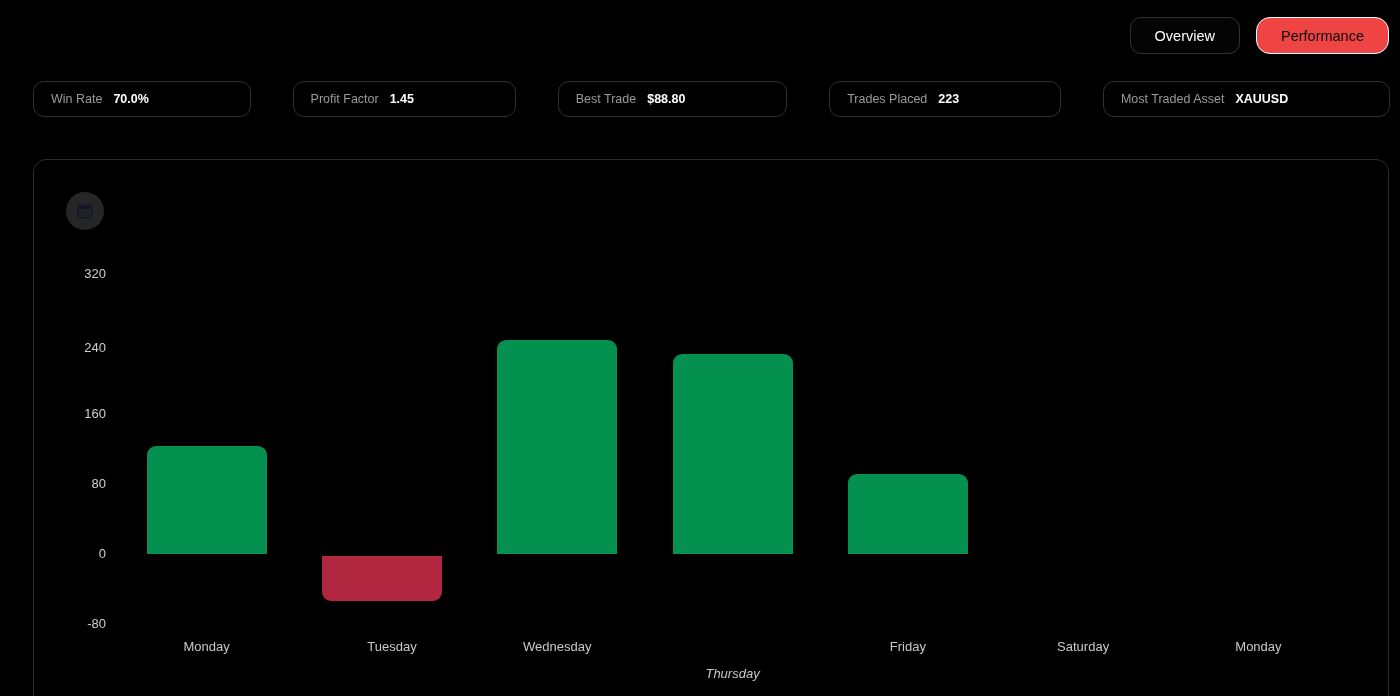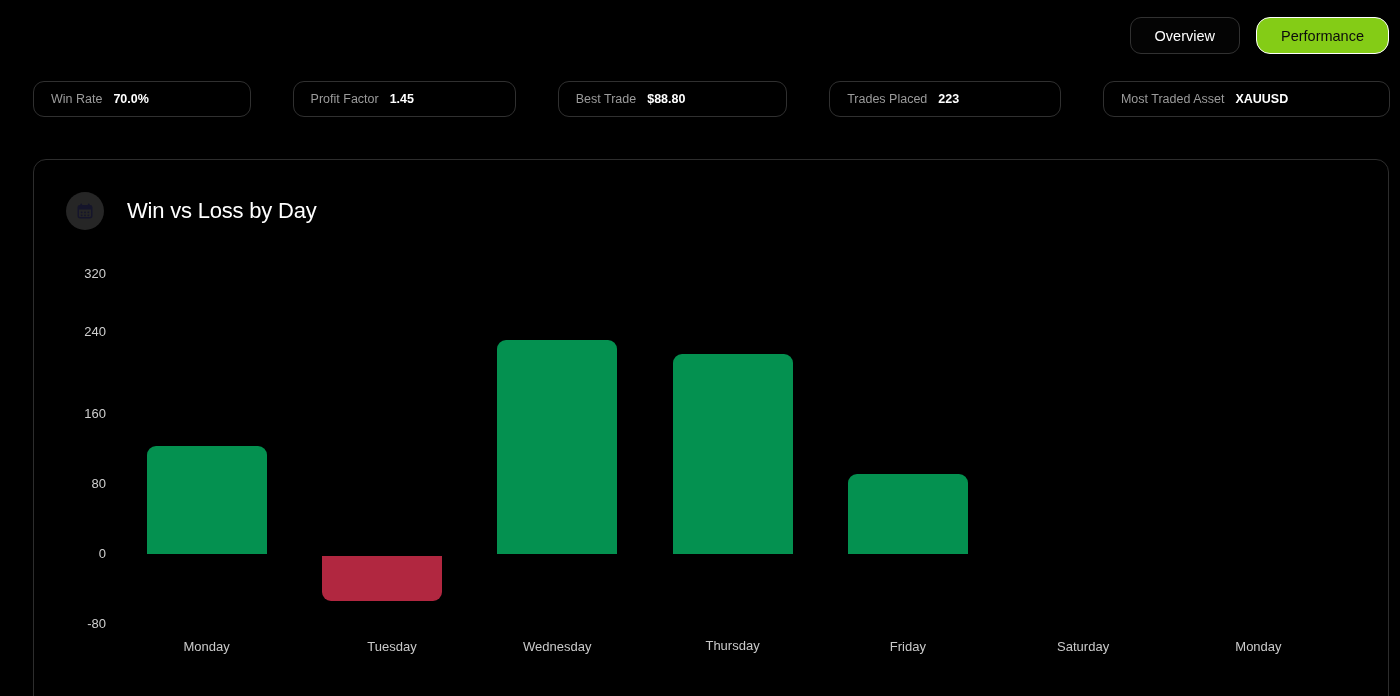--- a/index.html
+++ b/index.html
@@ -32,21 +32,21 @@
     justify-content: center;
     cursor: pointer;
     white-space: nowrap;
   }
   .tab-btn.inactive {
     background: #040404;
     border: 1px solid #313131;
     color: #ffffff;
   }
   .tab-btn.active {
-    background: #84cc16;
+    background: #ef4444;
     border: 1px solid #ffffff;
     color: #0c0c0c;
     border-radius: 14px;
   }
 
   
   .stats-row {
     position: absolute;
     top: 81px;
     left: 33px;
@@ -165,36 +165,35 @@
   </div>
 </div>
 
 <div class="chart-panel">
   <div class="panel-header">
     <div class="icon-circle">
       <svg width="18" height="18" viewBox="0 0 24 24" fill="#15152b" aria-hidden="true">
         <path d="M7 2a1.2 1.2 0 0 1 1.2 1.2V4h7.6v-.8a1.2 1.2 0 1 1 2.4 0V4h.6A3.2 3.2 0 0 1 22 7.2v11.6A3.2 3.2 0 0 1 18.8 22H5.2A3.2 3.2 0 0 1 2 18.8V7.2A3.2 3.2 0 0 1 5.2 4h.6v-.8A1.2 1.2 0 0 1 7 2zm13 8H4v8.8c0 .66.54 1.2 1.2 1.2h13.6c.66 0 1.2-.54 1.2-1.2V10zM7.5 16.5a1.25 1.25 0 1 1 0 2.5 1.25 1.25 0 0 1 0-2.5zm4.5 0a1.25 1.25 0 1 1 0 2.5 1.25 1.25 0 0 1 0-2.5zm4.5 0a1.25 1.25 0 1 1 0 2.5 1.25 1.25 0 0 1 0-2.5zm-9-4a1.25 1.25 0 1 1 0 2.5 1.25 1.25 0 0 1 0-2.5zm4.5 0a1.25 1.25 0 1 1 0 2.5 1.25 1.25 0 0 1 0-2.5zm4.5 0a1.25 1.25 0 1 1 0 2.5 1.25 1.25 0 0 1 0-2.5z"></path>
       </svg>
     </div>
-    <div class="panel-title">Win vs Loss by Day</div>
   </div>
 
   <div class="chart-area" id="chart">
       <div class="y-tick" style="top: 106px;">320</div>
-      <div class="y-tick" style="top: 164px;">240</div>
+      <div class="y-tick" style="top: 180px;">240</div>
       <div class="y-tick" style="top: 246px;">160</div>
       <div class="y-tick" style="top: 316px;">80</div>
       <div class="y-tick" style="top: 386px;">0</div>
       <div class="y-tick" style="top: 456px;">-80</div>
       <div class="bar pos" title="Monday: 123" style="left: 112.65px; width: 120px; height: 107.625px; top: 286.375px; background: rgb(4, 145, 80);"></div>
       <div class="x-label" style="left: 92.65px; top: 479px;">Monday</div>
       <div class="bar neg" title="Tuesday: -51" style="left: 287.95px; width: 120px; height: 44.625px; top: 396px; background: rgb(177, 39, 64);"></div>
       <div class="x-label" style="left: 278px; top: 479px;">Tuesday</div>
       <div class="bar pos" title="Wednesday: 245" style="left: 463.25px; width: 120px; height: 214.375px; top: 179.625px; background: rgb(4, 145, 80);"></div>
       <div class="x-label" style="left: 443.25px; top: 479px;">Wednesday</div>
       <div class="bar pos" title="Thursday: 229" style="left: 638.55px; width: 120px; height: 200.375px; top: 193.625px; background: rgb(4, 145, 80);"></div>
-      <div class="x-label" style="left: 618.55px; top: 478px;">Thursday</div>
+      <div class="x-label" style="left: 618.55px; top: 506px; font-style: italic;">Thursday</div>
       <div class="bar pos" title="Friday: 91" style="left: 813.85px; width: 120px; height: 79.625px; top: 314.375px; background: rgb(4, 145, 80);"></div>
       <div class="x-label" style="left: 793.85px; top: 479px;">Friday</div>
       <div class="x-label" style="left: 969.15px; top: 479px;">Saturday</div>
       <div class="x-label" style="left: 1144.45px; top: 479px;">Monday</div>
     </div>
 </div>
 
 </body></html>

